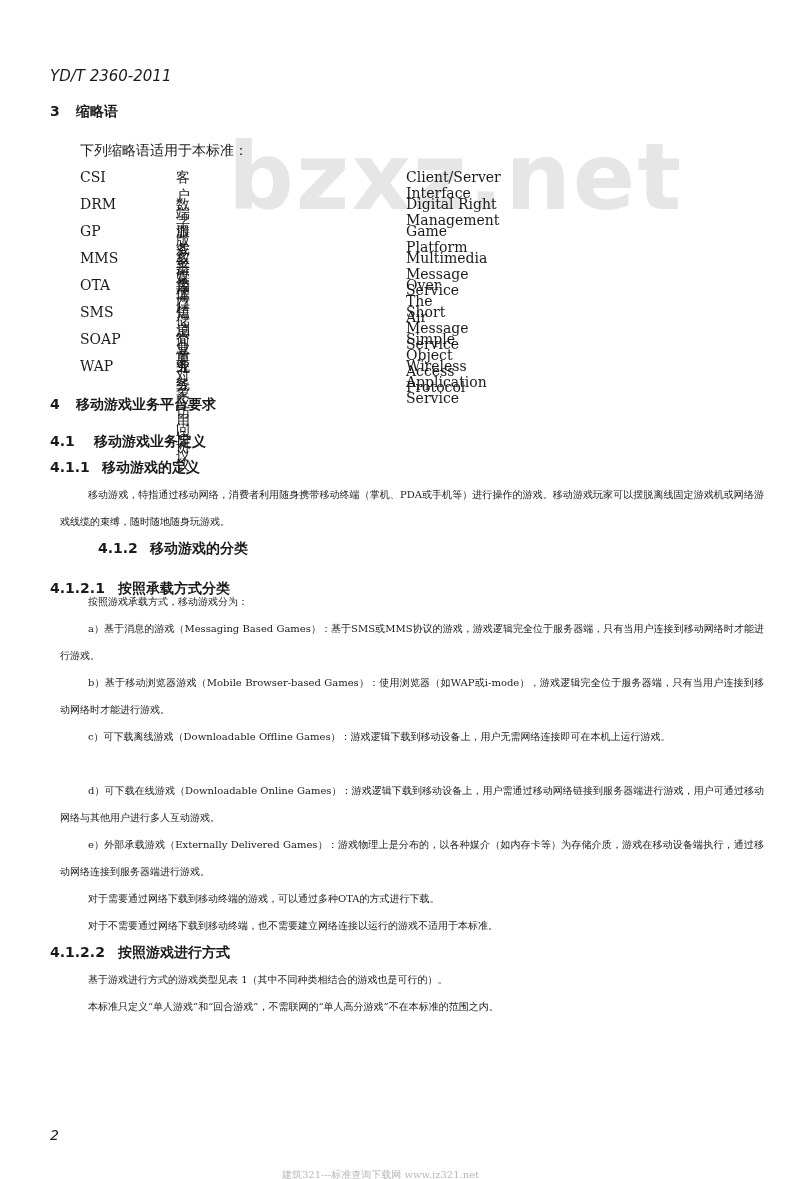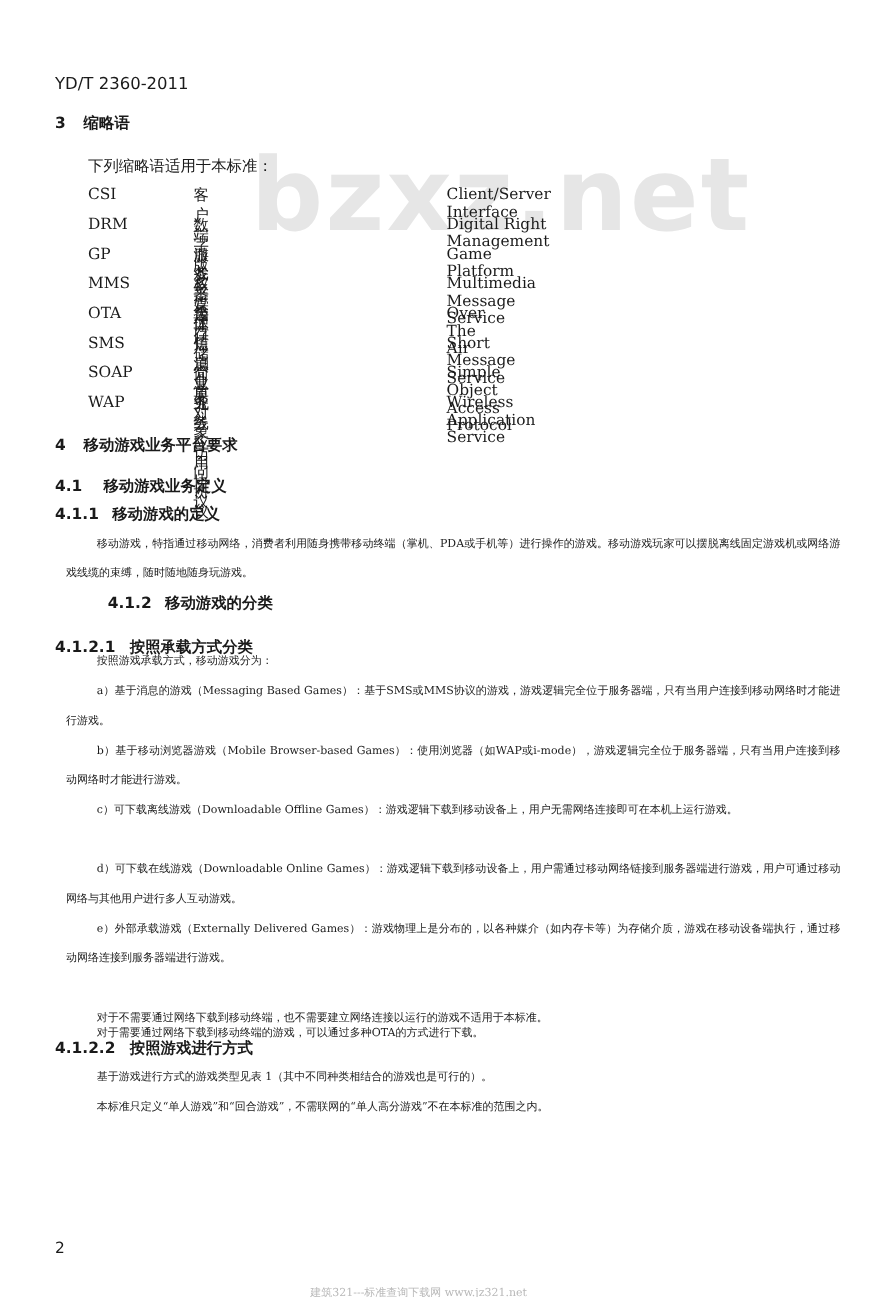--- a/index.html
+++ b/index.html
@@ -7,21 +7,21 @@
     body { position: relative; color: #1a1a1a; font-family: "DejaVu Serif", "Liberation Serif", serif; }
     .page { position: absolute; left: 0; top: 0; width: 800px; height: 1179px; }
     .watermark {
       position: absolute; left: 228px; top: 132px;
       font-family: "DejaVu Sans", "Liberation Sans", sans-serif;
       font-weight: bold; font-size: 92px; letter-spacing: 2px;
       color: #e6e6e6; line-height: 92px; z-index: 0; white-space: nowrap;
     }
     .content { position: absolute; left: 0; top: 0; width: 800px; z-index: 1; }
     .abs { position: absolute; white-space: nowrap; }
-    .sans { font-family: "DejaVu Sans", "Liberation Sans", sans-serif; }
+    .sans { font-family: "DejaVu Sans", "Liberation Sans", sans-serif; font-style: italic; }
     .doc-code { left: 50px; top: 67px; font-size: 15px; }
     .h-bold { font-family: "DejaVu Sans", "Liberation Sans", sans-serif; font-weight: bold; font-size: 14px; }
     .h-num { display: inline-block; }
     .body-text { font-size: 14px; }
     .abbr-row { position: absolute; left: 80px; height: 22px; font-size: 14px; }
     .abbr-row .c1 { position: absolute; left: 0; }
     .abbr-row .c2 { position: absolute; left: 96px; }
     .abbr-row .c3 { position: absolute; left: 326px; }
     .para { position: absolute; left: 60px; width: 704px; font-size: 10px; line-height: 27px; white-space: normal; text-align: justify; }
     .indent { text-indent: 28px; }
@@ -103,21 +103,21 @@
       <span class="h-num" style="width:68px;">4.1.2.1</span><span>按照承载方式分类</span>
     </div>
     <div class="para indent" style="top:588px;">按照游戏承载方式，移动游戏分为：</div>
 
     <div class="para indent" style="top:615px;">a）基于消息的游戏（Messaging Based Games）：基于SMS或MMS协议的游戏，游戏逻辑完全位于服务器端，只有当用户连接到移动网络时才能进行游戏。</div>
     <div class="para indent" style="top:669px;">b）基于移动浏览器游戏（Mobile Browser-based Games）：使用浏览器（如WAP或i-mode），游戏逻辑完全位于服务器端，只有当用户连接到移动网络时才能进行游戏。</div>
     <div class="para indent" style="top:723px;">c）可下载离线游戏（Downloadable Offline Games）：游戏逻辑下载到移动设备上，用户无需网络连接即可在本机上运行游戏。</div>
     <div class="para indent" style="top:777px;">d）可下载在线游戏（Downloadable Online Games）：游戏逻辑下载到移动设备上，用户需通过移动网络链接到服务器端进行游戏，用户可通过移动网络与其他用户进行多人互动游戏。</div>
     <div class="para indent" style="top:831px;">e）外部承载游戏（Externally Delivered Games）：游戏物理上是分布的，以各种媒介（如内存卡等）为存储介质，游戏在移动设备端执行，通过移动网络连接到服务器端进行游戏。</div>
 
-    <div class="para indent" style="top:885px;margin-top:41px;">对于需要通过网络下载到移动终端的游戏，可以通过多种OTA的方式进行下载。</div>
+    <div class="para indent" style="top:885px;">对于需要通过网络下载到移动终端的游戏，可以通过多种OTA的方式进行下载。</div>
     <div class="para indent" style="top:912px;">对于不需要通过网络下载到移动终端，也不需要建立网络连接以运行的游戏不适用于本标准。</div>
 
     <div class="abs h-bold" style="left:50px; top:944px;">
       <span class="h-num" style="width:68px;">4.1.2.2</span><span>按照游戏进行方式</span>
     </div>
     <div class="para indent" style="top:966px;">基于游戏进行方式的游戏类型见表 1（其中不同种类相结合的游戏也是可行的）。</div>
     <div class="para indent" style="top:993px;">本标准只定义“单人游戏”和“回合游戏”，不需联网的“单人高分游戏”不在本标准的范围之内。</div>
 
     <div class="abs page-number sans">2</div>
     <div class="abs footer-wm">建筑321---标准查询下载网    www.jz321.net</div>

